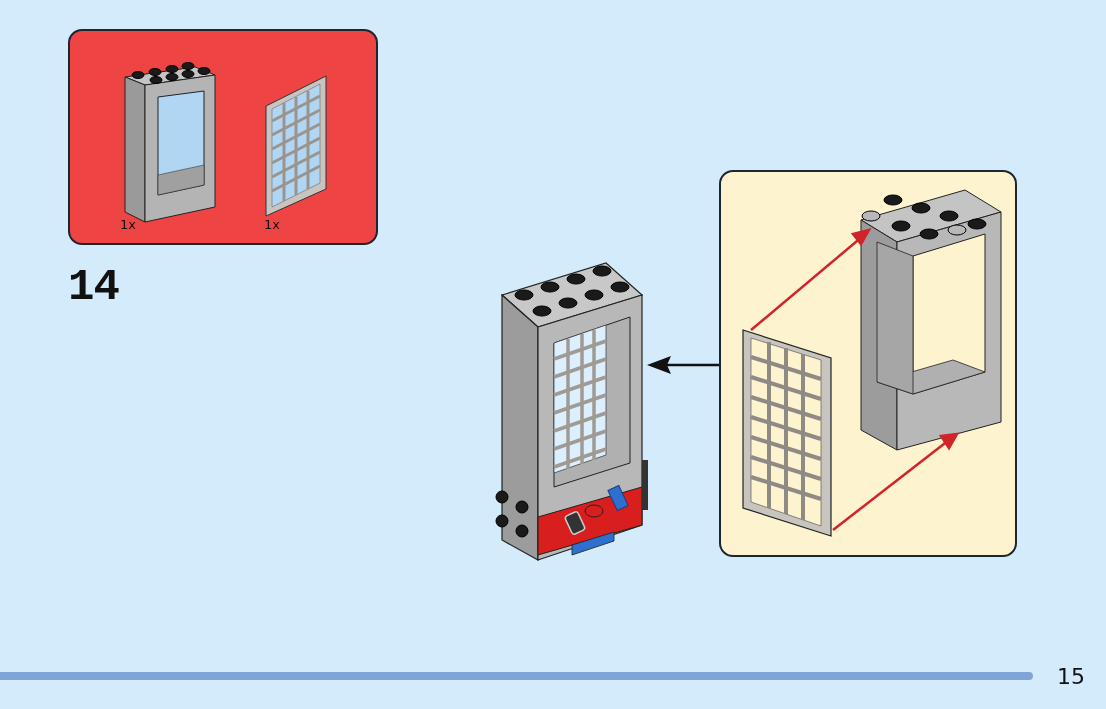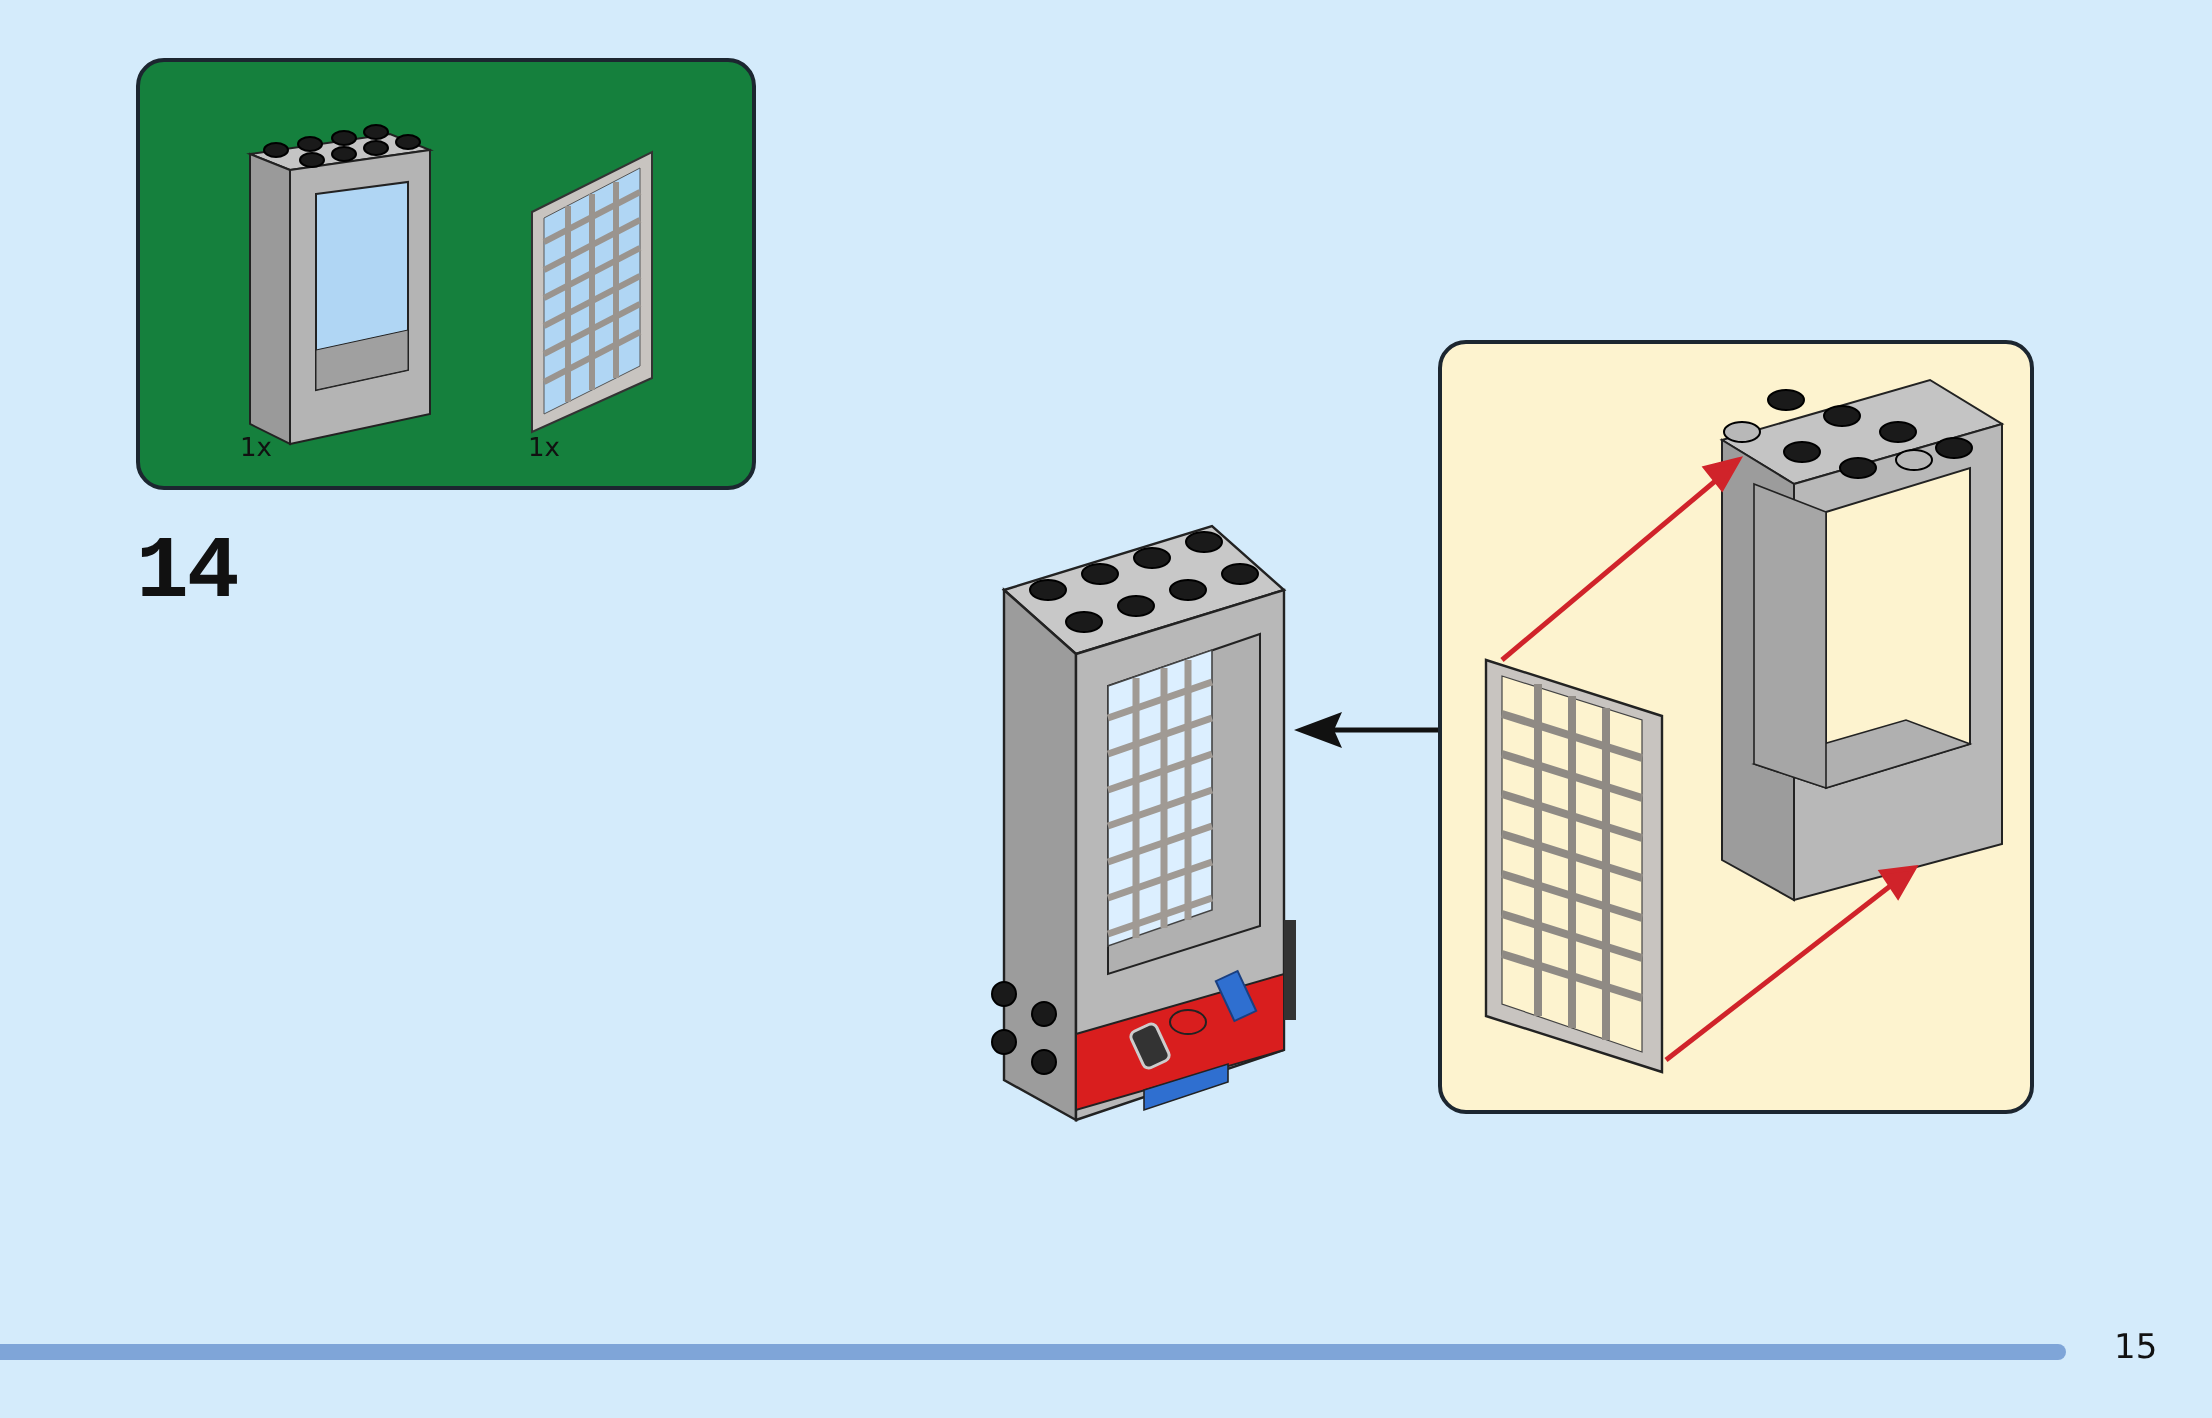--- a/index.html
+++ b/index.html
@@ -3,38 +3,38 @@
 <meta charset="utf-8">
 <style>
   html, body { margin:0; padding:0; }
   body {
     width:1106px; height:709px; position:relative; overflow:hidden;
     background:#d4ebfb;
     font-family:"DejaVu Sans", sans-serif;
   }
   .parts-box {
     position:absolute; left:68px; top:29px; width:310px; height:216px;
-    background:#15803d; border:2px solid #1c2630; border-radius:14px; box-sizing:border-box;
+    background:#ef4444; border:2px solid #1c2630; border-radius:14px; box-sizing:border-box;
   }
   .qty { position:absolute; font-size:13px; color:#111; }
   .step-number {
     position:absolute; left:68px; top:262px; font-size:44px; font-weight:bold; color:#111;
     letter-spacing:-1px;
     font-family:Liberation Mono, monospace;
   }
   .callout {
     position:absolute; left:719px; top:170px; width:298px; height:387px;
     background:#fdf3cf; border:2px solid #1c2630; border-radius:14px; box-sizing:border-box;
   }
   .footer-bar {
     position:absolute; left:0; top:672px; width:1033px; height:8px;
     background:#7fa5d8; border-radius:0 4px 4px 0;
   }
   .page-number {
-    position:absolute; left:1057px; top:664px; font-size:17px; color:#111;
+    position:absolute; left:1057px; top:664px; font-size:22px; color:#111;
   }
   svg { position:absolute; overflow:visible; }
 </style>
 </head>
 <body>
 
 <div class="parts-box">
 
   <svg style="left:50px;top:16px;" width="100" height="180" viewBox="0 0 100 180">
     <polygon points="5,30 75,20 95,28 25,38" fill="#c4c4c4" stroke="#222" stroke-width="1"></polygon>

